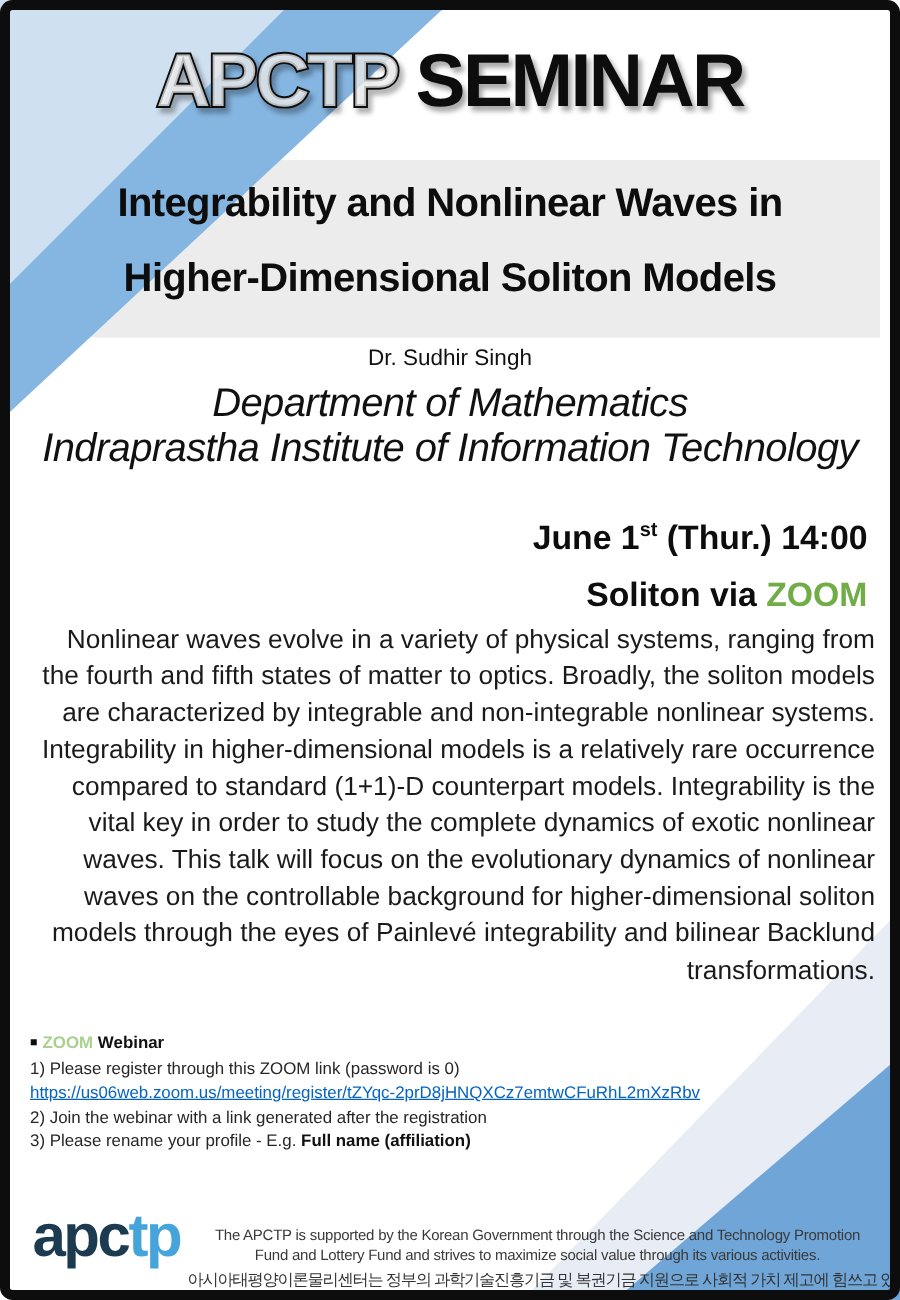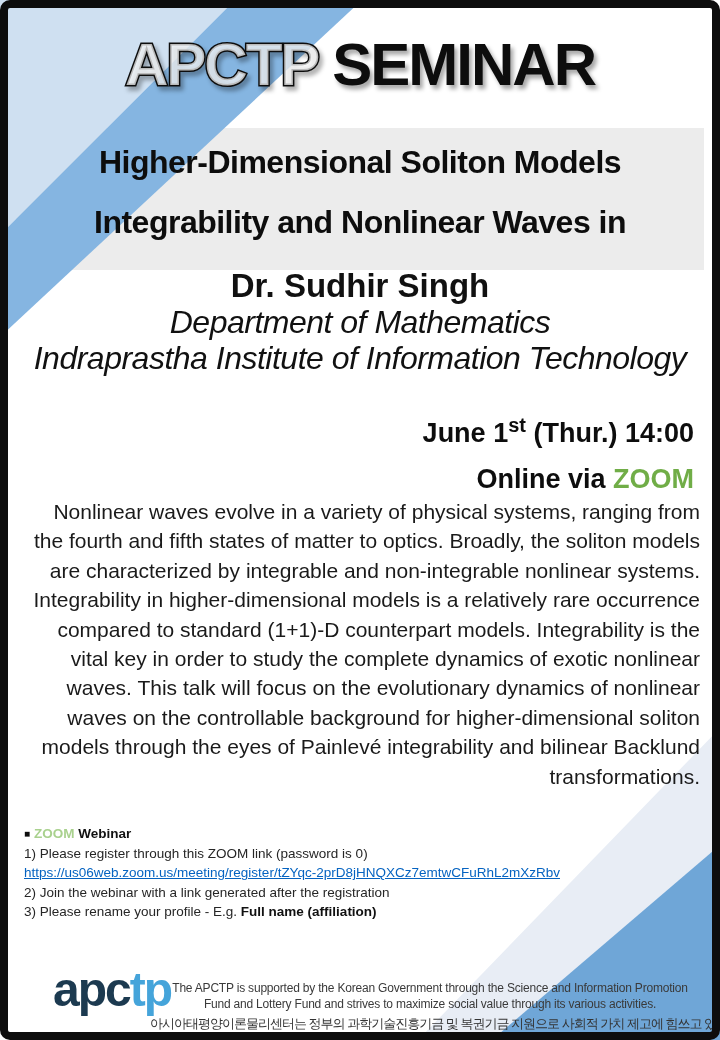--- a/index.html
+++ b/index.html
@@ -46,27 +46,27 @@
   .brand-solid{color:#0d0d0d;margin-left:14px;}
   .band-title{
     left:16px;right:16px;top:132px;
     text-align:center;
     font-size:32px;font-weight:bold;color:#0d0d0d;
     letter-spacing:-0.5px;line-height:60px;
   }
   .speaker{
     left:0;right:0;top:268px;text-align:center;color:#111;
   }
-  .speaker-name{font-size:33px;font-weight:bold;line-height:36px;}
+  .speaker-name{font-size:18px;font-weight:normal;line-height:36px;}
   .speaker-line{font-size:32px;font-style:italic;line-height:36px;letter-spacing:-0.5px;}
   .schedule{
     right:26px;top:402px;text-align:right;
     font-size:27px;font-weight:bold;color:#0d0d0d;line-height:46px;
   }
-  .schedule sup{font-size:20px;}
+  .schedule sup{font-size:16px;}
   .venue-zoom{color:var(--accent-green,#70ad47);}
   .abstract{
     left:21px;right:20px;top:497px;
     font-size:21px;line-height:29.4px;color:#1a1a1a;
     text-align:right;
   }
   .smallblock{
     left:24px;right:120px;
     font-size:13.5px;line-height:19.5px;color:#262626;
   }
@@ -78,21 +78,21 @@
   a.link{
     color:var(--link-blue,#0563c1);
     text-decoration:underline;cursor:pointer;margin-top:20px;
   }
   
   .footer-logo{
     left:26px;top:962px;
     font-size:48px;font-weight:bold;letter-spacing:-2px;line-height:56px;
     white-space:nowrap;
   }
-  .logo-dark{color:var(--logo-navy,#1c3a50);margin-left:27px;}
+  .logo-dark{color:var(--logo-navy,#1c3a50);}
   .logo-light{color:var(--logo-blue,#45a4da);margin-top:18px;}
   .footer-text{
     left:150px;right:10px;top:980px;
     text-align:center;color:#3a3a3a;
   }
   .footer-en{font-size:12px;line-height:16px;letter-spacing:-0.2px;}
   .footer-kr{font-size:13px;line-height:20px;letter-spacing:-1px;margin-top:2px;white-space:nowrap;color:#333;}
 </style>
 </head>
 <body>
@@ -106,49 +106,49 @@
     <polygon class="p-med" points="235,0 362,0 0,337 0,235"></polygon>
     <polygon class="p-br-light" points="720,728 720,1040 418,1040"></polygon>
     <polygon class="p-br-med" points="720,845 720,1040 492,1040"></polygon>
   </svg>
 
   <div class="layer brand-row">
     <span class="brand-outline">APCTP</span><span class="brand-solid">SEMINAR</span>
   </div>
 
   <div class="layer band-title">
+    <div>Integrability and Nonlinear Waves in</div>
     <div>Higher-Dimensional Soliton Models</div>
-    <div>Integrability and Nonlinear Waves in</div>
   </div>
 
   <div class="layer speaker">
     <div class="speaker-name">Dr. Sudhir Singh</div>
     <div class="speaker-line">Department of Mathematics</div>
     <div class="speaker-line">Indraprastha Institute of Information Technology</div>
   </div>
 
   <div class="layer schedule">
     <div><span>June 1</span><sup>st</sup><span> (Thur.) 14:00</span></div>
-    <div><span>Online via </span><span class="venue-zoom">ZOOM</span></div>
+    <div><span>Soliton via </span><span class="venue-zoom">ZOOM</span></div>
   </div>
 
   <div class="layer abstract">Nonlinear waves evolve in a variety of physical systems, ranging from the fourth and fifth states of matter to optics. Broadly, the soliton models are characterized by integrable and non-integrable nonlinear systems. Integrability in higher-dimensional models is a relatively rare occurrence compared to standard (1+1)-D counterpart models. Integrability is the vital key in order to study the complete dynamics of exotic nonlinear waves. This talk will focus on the evolutionary dynamics of nonlinear waves on the controllable background for higher-dimensional soliton models through the eyes of Painlevé integrability and bilinear Backlund transformations.</div>
 
   <div class="layer smallblock webinar">
     <div><span class="sq">■</span><span class="webinar-zoom">ZOOM</span><span class="bold"> Webinar</span></div>
     <div>1) Please register through this ZOOM link (password is 0)</div>
     <div><a class="link">https://us06web.zoom.us/meeting/register/tZYqc-2prD8jHNQXCz7emtwCFuRhL2mXzRbv</a></div>
     <div>2) Join the webinar with a link generated after the registration</div>
     <div><span>3) Please rename your profile - E.g. </span><span class="bold">Full name (affiliation)</span></div>
   </div>
 
 
   <div class="layer footer-logo">
     <span class="logo-dark">apc</span><span class="logo-light">tp</span>
   </div>
   <div class="layer footer-text">
-    <div class="footer-en">The APCTP is supported by the Korean Government through the Science and Information Promotion</div>
+    <div class="footer-en">The APCTP is supported by the Korean Government through the Science and Technology Promotion</div>
     <div class="footer-en">Fund and Lottery Fund and strives to maximize social value through its various activities.</div>
     <div class="footer-kr">아시아태평양이론물리센터는 정부의 과학기술진흥기금 및 복권기금 지원으로 사회적 가치 제고에 힘쓰고 있습니다.</div>
   </div>
 
   <div class="frame"></div>
 </div>
 
 </body></html>

